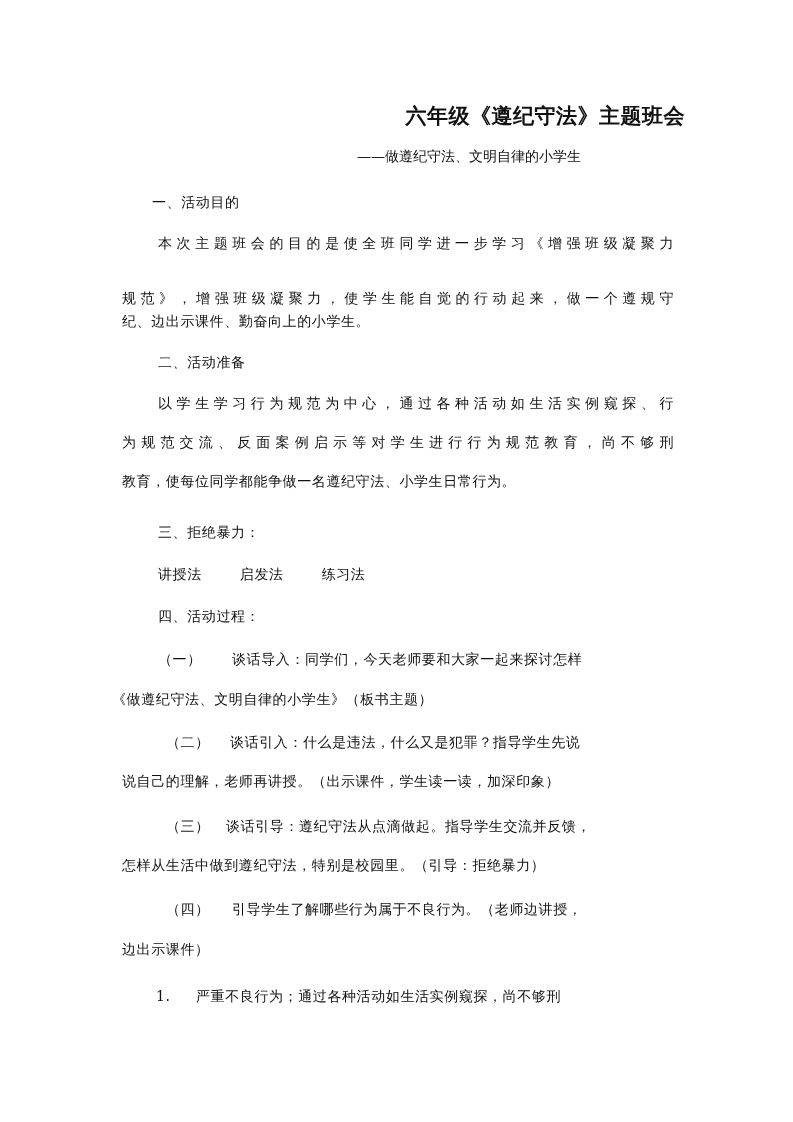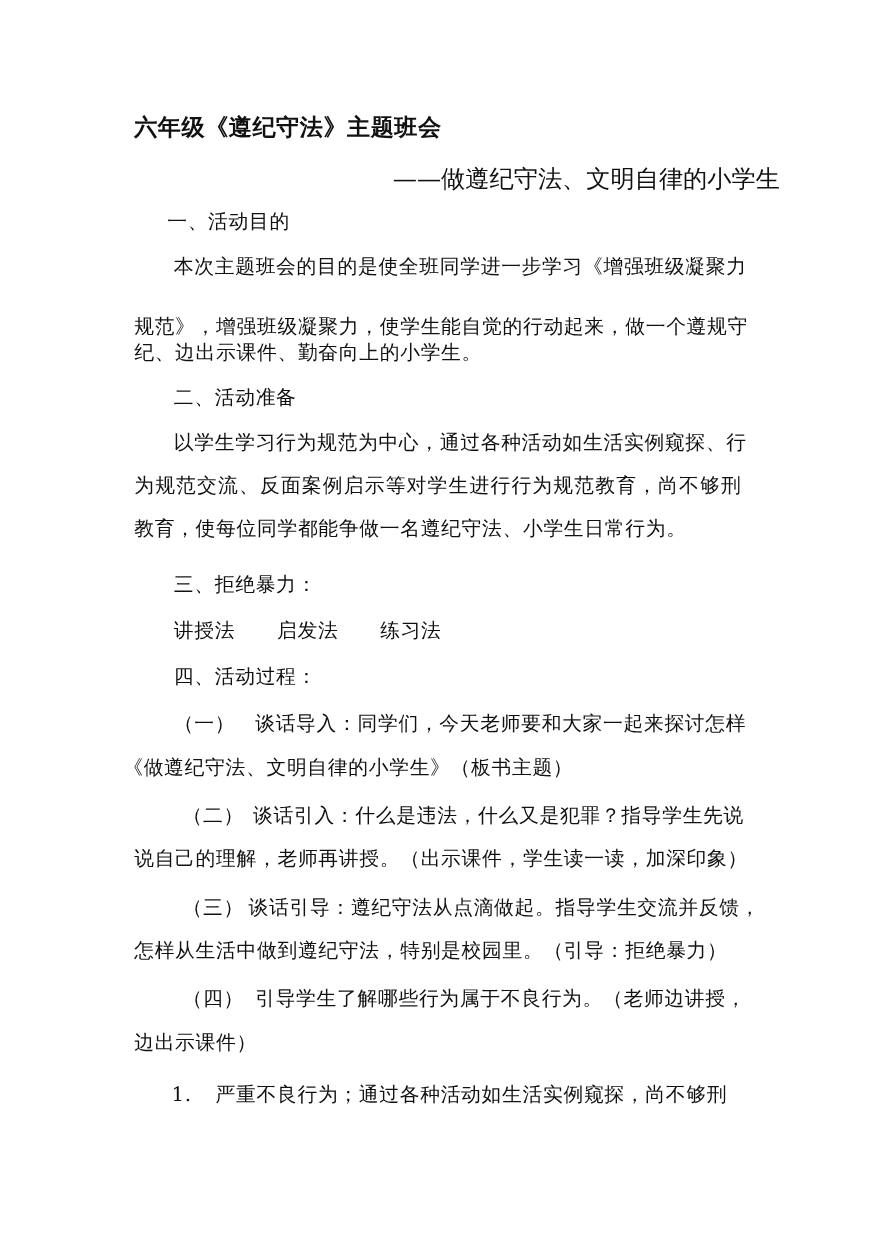--- a/index.html
+++ b/index.html
@@ -1,23 +1,23 @@
 <!DOCTYPE html>
 <html><head>
   <meta charset="utf-8">
   <style>
     html, body { margin: 0; padding: 0; background: #ffffff; }
     body { width: 793px; height: 1122px; position: relative; overflow: hidden;
            font-family: "DejaVu Serif", "Liberation Serif", serif; color: #111; }
     .page { position: absolute; left: 122px; top: 0; width: 552px; }
-    .title { position: absolute; left: 0; width: 552px; top: 102px; text-align: left;
+    .title { position: absolute; left: 11px; width: 552px; top: 102px; text-align: right;
              font-family: "DejaVu Sans", "Liberation Sans", sans-serif; font-weight: bold;
              font-size: 21px; letter-spacing: 0.5px; white-space: nowrap; }
-    .subtitle { position: absolute; left: 235px; top: 148px; font-size: 22px; white-space: nowrap; }
-    .line { position: absolute; left: 0; font-size: 18px; line-height: 22px; white-space: nowrap; letter-spacing: 0.6px; }
+    .subtitle { position: absolute; left: 235px; top: 148px; font-size: 14px; white-space: nowrap; }
+    .line { position: absolute; left: 0; font-size: 14px; line-height: 22px; white-space: nowrap; letter-spacing: 0.6px; }
     .ind1 { left: 30px; }
     .ind2 { left: 36px; }
     .just { width: 552px; text-align: justify; text-align-last: justify; }
     .just-ind { left: 36px; width: 516px; text-align: justify; text-align-last: justify; }
     .gap { display: inline-block; }
   </style>
 </head>
 <body>
 
 <div class="page">

